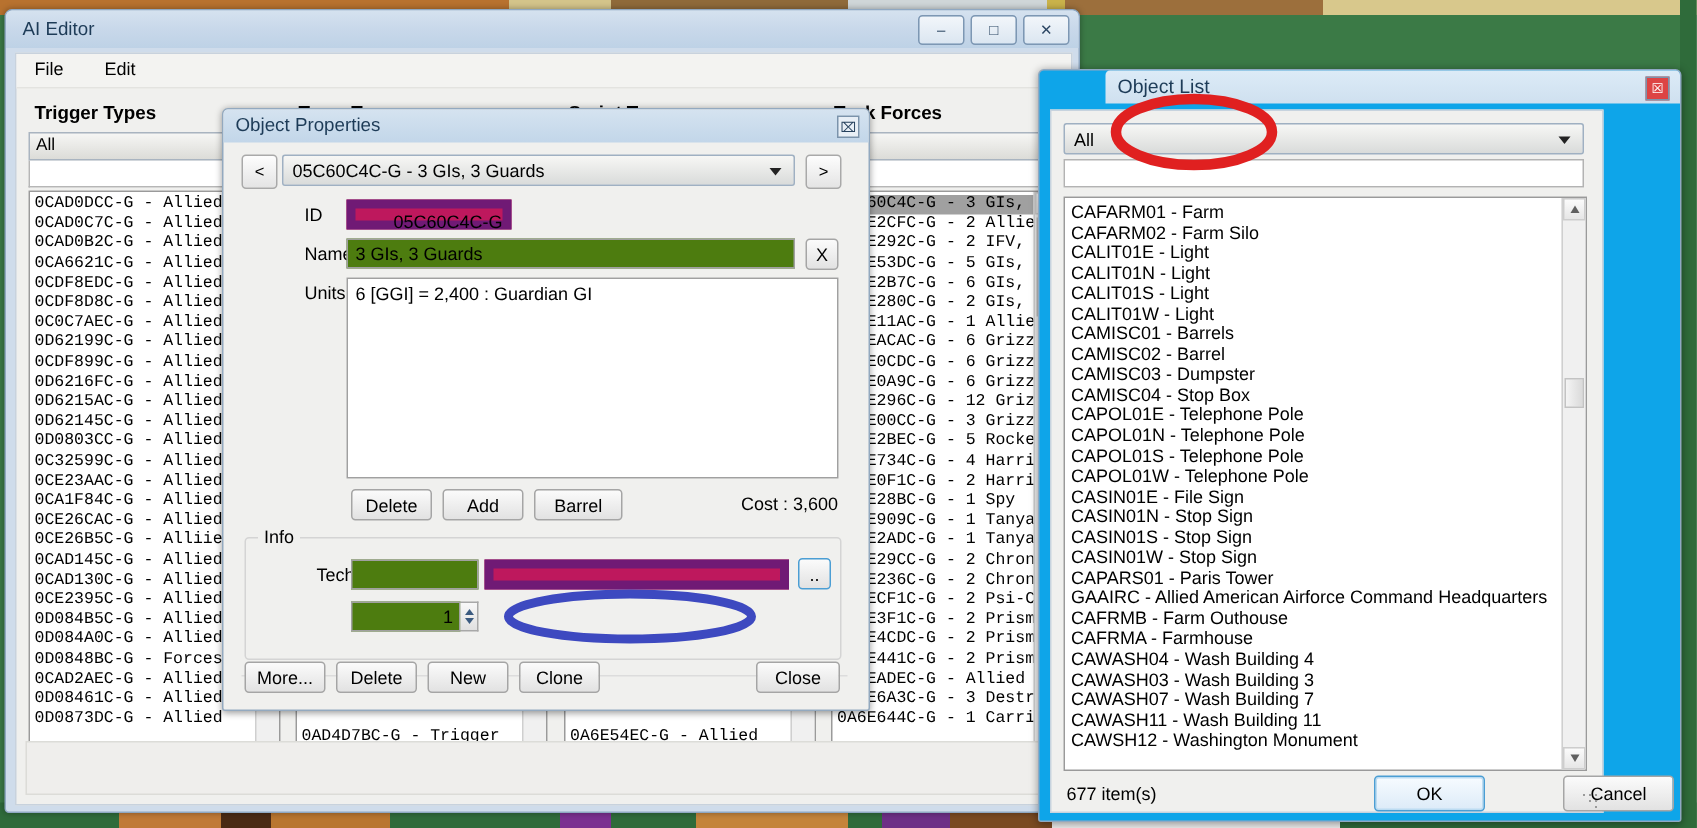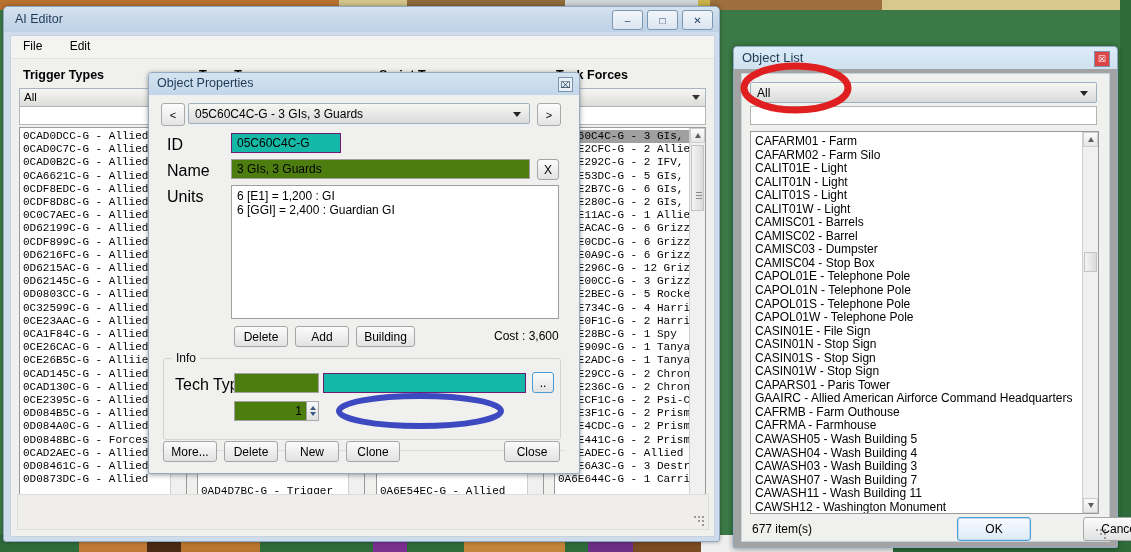--- a/index.html
+++ b/index.html
@@ -70,38 +70,38 @@
   #obj-props .dlg-title{height:22px;background:linear-gradient(180deg,#d5e3f0,#c2d6e9);
      border-radius:3px 3px 0 0;position:relative;}
   #obj-props .dlg-title .t{position:absolute;left:8px;top:3px;font-size:12.5px;color:#1d3b57;}
   .dlg-x{position:absolute;right:6px;top:4px;width:13px;height:13px;border:1px solid #7b93ab;
      background:#e8eff6;display:flex;align-items:center;justify-content:center;font-size:9px;color:#27425e;}
   .navbtn{width:22px;height:21px;border:1px solid #a9a9a9;border-radius:3px;
      background:linear-gradient(180deg,#fdfdfd,#e4e4e4);display:flex;align-items:center;justify-content:center;font-size:11px;}
   .objcombo{height:21px;border:1px solid #9fb0c2;border-radius:2px;
      background:linear-gradient(180deg,#f7f7f5,#d9dbda);position:relative;font-size:12px;padding:3px 0 0 6px;box-sizing:border-box;}
   .objcombo .arw{position:absolute;right:8px;top:8px;width:0;height:0;border-left:4px solid transparent;border-right:4px solid transparent;border-top:5px solid #222;}
-  .fld-lbl{position:absolute;font-size:16px;}
-  .ro-input{position:absolute;background:#14b8a6;border:1px solid #701a75;font-size:12px;padding:2px 0 0 5px;box-sizing:border-box;}
+  .fld-lbl{position:absolute;font-size:12px;margin-left:36px;}
+  .ro-input{position:absolute;background:#be185d;border:6px solid #701a75;font-size:12px;padding:2px 0 0 5px;box-sizing:border-box;text-align:right;}
   .tx-input{position:absolute;background:#4d7c0f;border:1px solid #a0a0a0;font-size:12px;padding:2px 0 0 5px;box-sizing:border-box;}
   .units-box{position:absolute;background:#fff;border:1px solid #a0a0a0;font-size:12px;padding:3px 0 0 5px;box-sizing:border-box;line-height:14px;}
   .btn{border:1px solid #a5a5a5;border-radius:3px;background:linear-gradient(180deg,#fbfbfb,#e2e2e2);
      font-size:12px;display:flex;align-items:center;justify-content:center;box-sizing:border-box;}
   .grp{position:absolute;border:1px solid #d4d4d4;border-radius:3px;}
   .grp > .cap{position:absolute;left:8px;top:-8px;background:#f0f0ee;padding:0 4px;font-size:12px;}
   .spin{position:absolute;width:12px;height:19px;border:1px solid #a8a8a8;border-left:none;box-sizing:border-box;
      background:linear-gradient(180deg,#f8f8f8,#e0e0e0);}
   .spin .su,.spin .sd{position:absolute;left:3px;width:0;height:0;border-left:3px solid transparent;border-right:3px solid transparent;}
   .spin .su{top:4px;border-bottom:4px solid #3b5b80;}
   .spin .sd{bottom:4px;border-top:4px solid #3b5b80;}
   .hr{position:absolute;height:1px;background:#dcdcdc;}
 
   
-  #obj-list{position:absolute;left:733px;top:46px;width:383px;height:500px;
-     background:#a3a3a3;border:1px solid #8fa8c2;border-radius:4px 4px 2px 2px;box-shadow:0 1px 6px rgba(0,0,0,.4);}
+  #obj-list{position:absolute;left:692px;top:46px;width:383px;height:500px;
+     background:#0ea5e9;border:1px solid #8fa8c2;border-radius:4px 4px 2px 2px;box-shadow:0 1px 6px rgba(0,0,0,.4);padding-left:44px;}
   #obj-list .dlg-title{height:22px;position:relative;background:linear-gradient(180deg,#dcebf7,#cfe0ef);border-radius:3px 3px 0 0;}
   #obj-list .dlg-title .t{position:absolute;left:8px;top:3px;font-size:13px;color:#1d3b57;}
   .ol-x{position:absolute;right:7px;top:4px;width:14px;height:14px;border:1px solid #7b93ab;background:#d44;
      display:flex;align-items:center;justify-content:center;font-size:9px;color:#fff;}
   #ol-body{position:absolute;left:7px;top:26px;width:367px;height:467px;background:#f0f0ee;border:1px solid #c7d3de;}
   .ol-combo{position:absolute;left:8px;top:8px;width:347px;height:21px;border:1px solid #9fb0c2;border-radius:2px;
      background:linear-gradient(180deg,#f7f7f5,#d9dbda);font-size:12px;padding:3px 0 0 6px;box-sizing:border-box;}
   .ol-combo .arw{position:absolute;right:8px;top:8px;width:0;height:0;border-left:4px solid transparent;border-right:4px solid transparent;border-top:5px solid #222;}
   .ol-search{position:absolute;left:8px;top:32px;width:347px;height:19px;background:#fff;border:1px solid #b3b3b3;box-sizing:border-box;}
   .ol-list{position:absolute;left:8px;top:57px;width:347px;height:381px;background:#fff;border:1px solid #9a9a9a;overflow:hidden;}
@@ -325,32 +325,31 @@
   <div class="ro-input" style="left:82px;top:60px;width:110px;height:20px;">05C60C4C-G</div>
 
   <div class="fld-lbl" style="left:18px;top:89px;">Name</div>
   <div class="tx-input" style="left:82px;top:86px;width:299px;height:20px;">3 GIs, 3 Guards</div>
   <div class="btn" style="position:absolute;left:388px;top:86px;width:22px;height:21px;">
     <span>X</span>
   </div>
 
   <div class="fld-lbl" style="left:18px;top:115px;">Units</div>
   <div class="units-box" style="left:82px;top:112px;width:328px;height:134px;">
-    <div>6 [E1] = 1,200 : GI</div>
     <div>6 [GGI] = 2,400 : Guardian GI</div>
   </div>
 
   <div class="btn" style="position:absolute;left:85px;top:253px;width:54px;height:21px;">
     <span>Delete</span>
   </div>
   <div class="btn" style="position:absolute;left:146px;top:253px;width:54px;height:21px;">
     <span>Add</span>
   </div>
   <div class="btn" style="position:absolute;left:207px;top:253px;width:59px;height:21px;">
-    <span>Building</span>
+    <span>Barrel</span>
   </div>
   <div style="position:absolute;left:345px;top:256px;font-size:12px;">Cost : 3,600</div>
 
   <div class="grp" style="left:14px;top:285px;width:396px;height:80px;">
     <span class="cap">Info</span>
   </div>
   <div class="fld-lbl" style="left:26px;top:303px;">Tech Type</div>
   <div class="tx-input" style="left:85px;top:300px;width:85px;height:20px;"></div>
   <div class="ro-input" style="left:174px;top:300px;width:203px;height:20px;"></div>
   <div class="btn" style="position:absolute;left:383px;top:299px;width:22px;height:21px;border-color:#4b9ed4;">
@@ -411,21 +410,20 @@
           <li>CAPOL01S - Telephone Pole</li>
           <li>CAPOL01W - Telephone Pole</li>
           <li>CASIN01E - File Sign</li>
           <li>CASIN01N - Stop Sign</li>
           <li>CASIN01S - Stop Sign</li>
           <li>CASIN01W - Stop Sign</li>
           <li>CAPARS01 - Paris Tower</li>
           <li>GAAIRC - Allied American Airforce Command Headquarters</li>
           <li>CAFRMB - Farm Outhouse</li>
           <li>CAFRMA - Farmhouse</li>
-          <li>CAWASH05 - Wash Building 5</li>
           <li>CAWASH04 - Wash Building 4</li>
           <li>CAWASH03 - Wash Building 3</li>
           <li>CAWASH07 - Wash Building 7</li>
           <li>CAWASH11 - Wash Building 11</li>
           <li>CAWSH12 - Washington Monument</li>
         </ul>
       <div class="vsb">
         <div class="up">
             <span class="tri-u"></span>
           </div>

